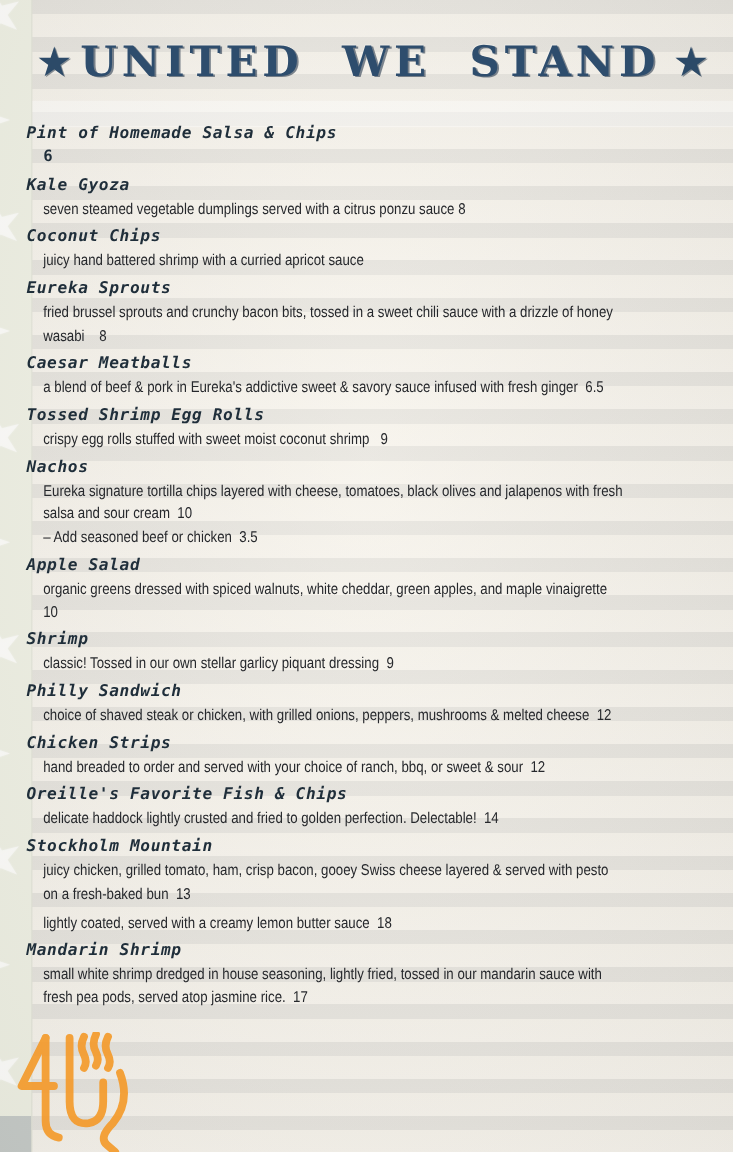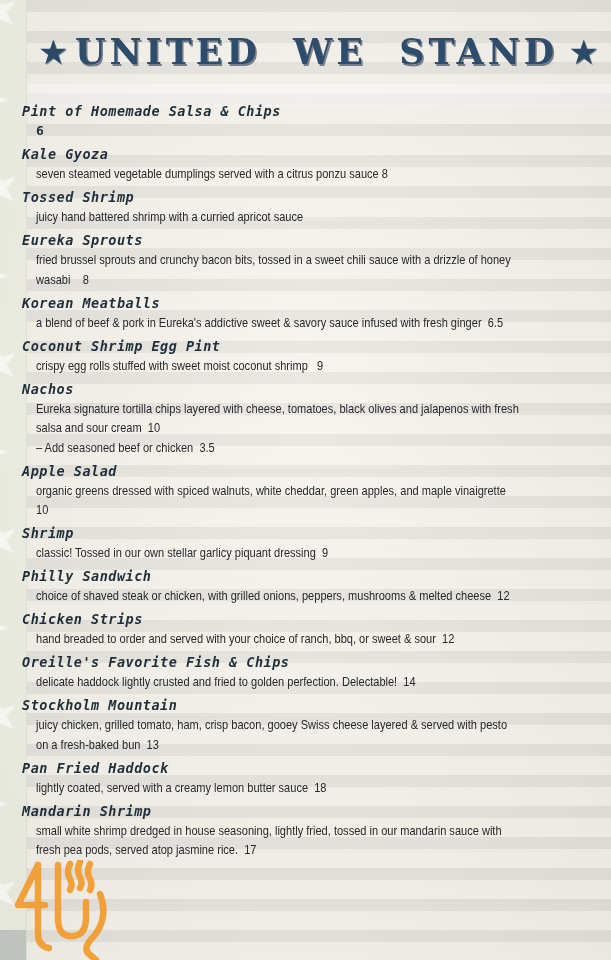--- a/index.html
+++ b/index.html
@@ -32,21 +32,21 @@
     position:absolute; left:0; bottom:0; width:26px; height:30px;
     background:#b6bcbe; opacity:0.75;
   }
   .header-band {
     position:absolute; top:84px; left:27px; right:0; height:22px;
     background:rgba(255,255,255,0.5);
   }
   
   .header {
     position:absolute; top:28px; left:26px; right:0;
-    text-align:center; white-space:nowrap; z-index:2;
+    text-align:left; white-space:nowrap; z-index:2;
   }
   .hstar {
     display:inline-block; font-size:34px; line-height:48px;
     color:#2c4a68; vertical-align:middle; margin:0 4px;
     text-shadow:1px 1px 0 rgba(27,45,66,0.5);
   }
   .hstar.left  { margin-right:2px; }
   .hstar.right { margin-left:6px; }
   .title {
     display:inline-block; margin:0; vertical-align:middle;
@@ -107,37 +107,37 @@
       <h2 class="item-name">Pint of Homemade Salsa &amp; Chips</h2>
       <p class="item-line mono-price">6</p>
     </section>
 
     <section class="item">
       <h2 class="item-name">Kale Gyoza</h2>
       <p class="item-line">seven steamed vegetable dumplings served with a citrus ponzu sauce 8</p>
     </section>
 
     <section class="item">
-      <h2 class="item-name">Tossed Shrimp</h2>
+      <h2 class="item-name">Coconut Chips</h2>
       <p class="item-line">juicy hand battered shrimp with a curried apricot sauce</p>
     </section>
 
     <section class="item">
       <h2 class="item-name">Eureka Sprouts</h2>
       <p class="item-line">fried brussel sprouts and crunchy bacon bits, tossed in a sweet chili sauce with a drizzle of honey</p>
       <p class="item-line">wasabi    8</p>
     </section>
 
     <section class="item">
-      <h2 class="item-name">Korean Meatballs</h2>
+      <h2 class="item-name">Caesar Meatballs</h2>
       <p class="item-line">a blend of beef &amp; pork in Eureka's addictive sweet &amp; savory sauce infused with fresh ginger  6.5</p>
     </section>
 
     <section class="item">
-      <h2 class="item-name">Coconut Shrimp Egg Pint</h2>
+      <h2 class="item-name">Tossed Shrimp Egg Rolls</h2>
       <p class="item-line">crispy egg rolls stuffed with sweet moist coconut shrimp   9</p>
     </section>
 
     <section class="item">
       <h2 class="item-name">Nachos</h2>
       <p class="item-line">Eureka signature tortilla chips layered with cheese, tomatoes, black olives and jalapenos with fresh</p>
       <p class="item-line">salsa and sour cream  10</p>
       <p class="item-line">– Add seasoned beef or chicken  3.5</p>
     </section>
 
@@ -168,21 +168,20 @@
     </section>
 
     <section class="item">
       <h2 class="item-name">Stockholm Mountain</h2>
       <p class="item-line">juicy chicken, grilled tomato, ham, crisp bacon, gooey Swiss cheese layered &amp; served with pesto</p>
       <p class="item-line">on a fresh-baked bun  13</p>
     </section>
 
 
     <section class="item">
-      <h2 class="item-name">Pan Fried Haddock</h2>
       <p class="item-line">lightly coated, served with a creamy lemon butter sauce  18</p>
     </section>
 
     <section class="item">
       <h2 class="item-name">Mandarin Shrimp</h2>
       <p class="item-line">small white shrimp dredged in house seasoning, lightly fried, tossed in our mandarin sauce with</p>
       <p class="item-line">fresh pea pods, served atop jasmine rice.  17</p>
     </section>
 
   </main>

